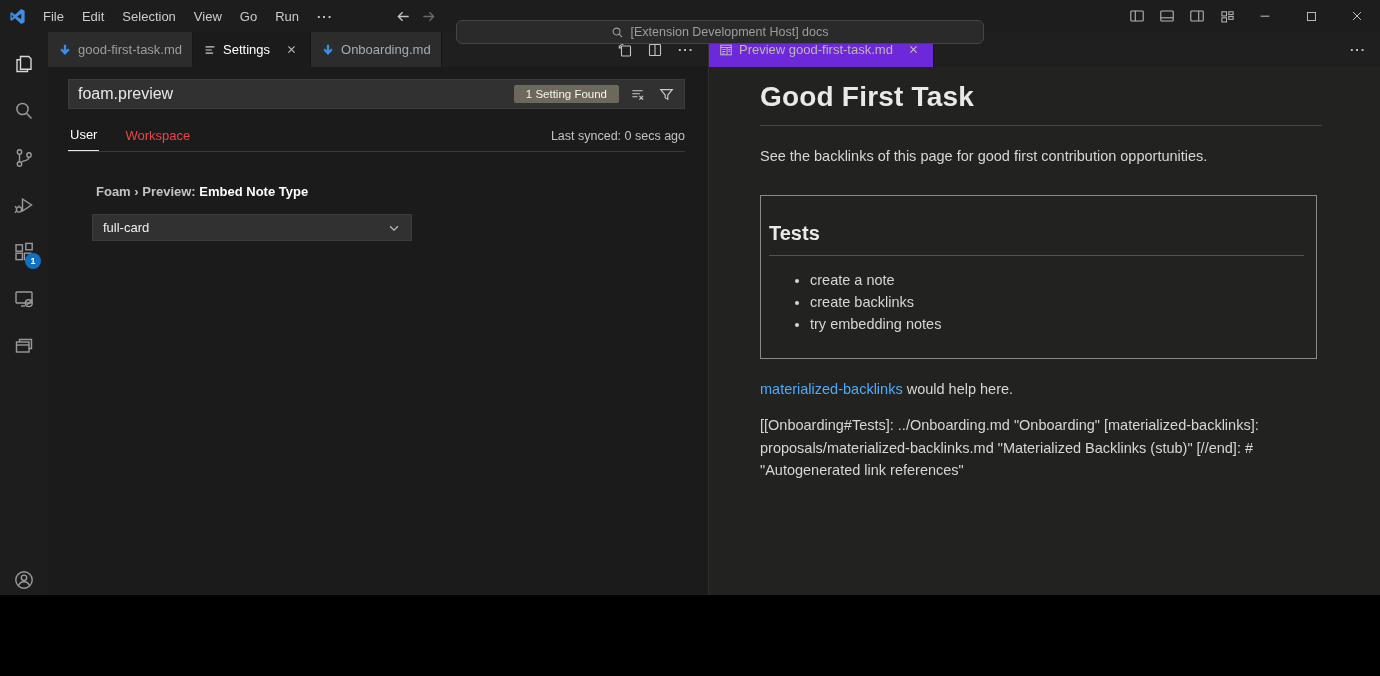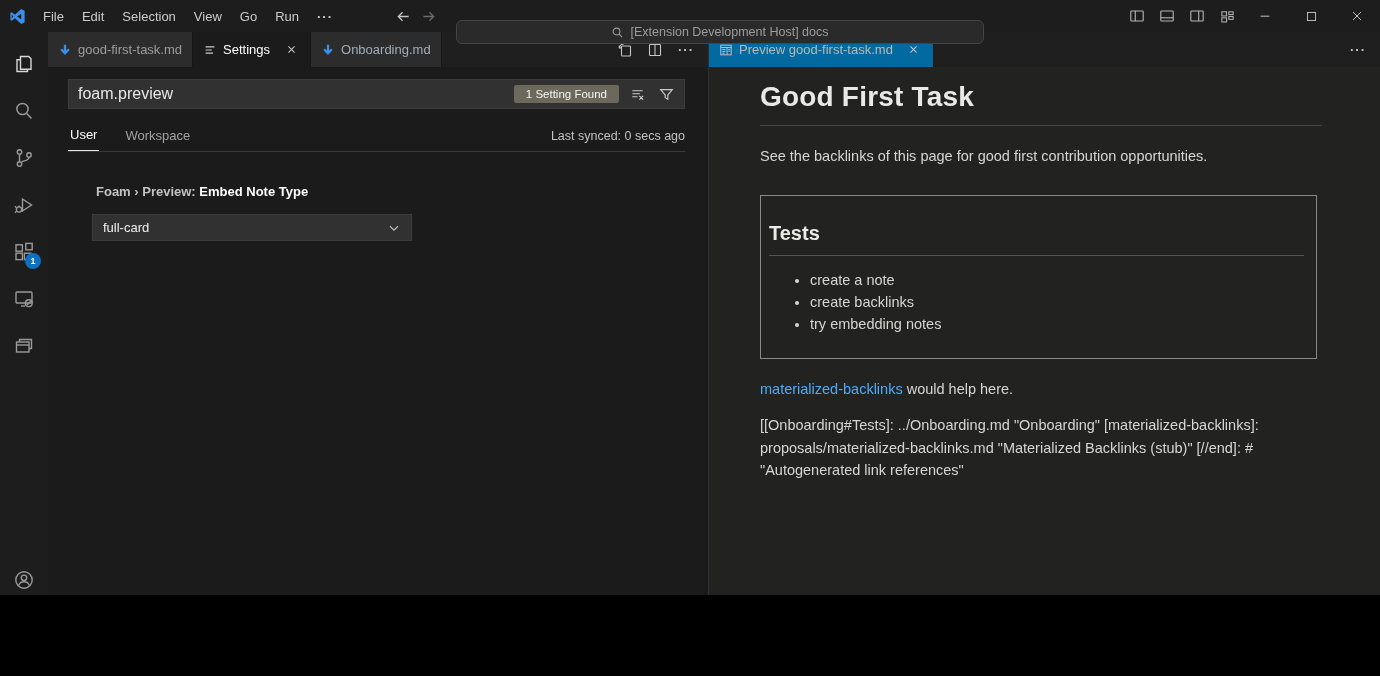--- a/index.html
+++ b/index.html
@@ -34,36 +34,36 @@
   .group.left { width:667px; background:#1b1b1b; }
   .group-divider { width:1px; background:#2e2e2e; }
   .group.right { flex:1; background:#222320; }
 
   .tabbar { height:35px; display:flex; align-items:stretch; background:#1f1f1f; flex:none; }
   .tab { display:flex; align-items:center; padding:0 10px; font-size:13px; gap:6px; border-right:1px solid #161616; cursor:default; }
   .tab .close { display:flex; align-items:center; justify-content:center; width:18px; height:18px; border-radius:4px; color:#c5c5c5; margin-left:6px; }
   .tab.inactive { background:#2c2c2c; color:#9d9d9d; }
   .tab.active-left { background:#1b1b1b; color:#ffffff; }
   .tab.md2 { color:#9fadb8; }
-  .tab.preview-tab { background:#0369a1; color:#b9b9b4;text-align:right; }
+  .tab.preview-tab { background:#6d28d9; color:#b9b9b4;text-align:right; }
   .tab-actions { margin-left:auto; display:flex; align-items:center; gap:4px; padding-right:8px; color:#c5c5c5; }
   .tab-action { width:26px; height:26px; display:flex; align-items:center; justify-content:center; border-radius:4px; }
   .more-dots { font-weight:bold; letter-spacing:1px; font-size:13px; color:#c5c5c5; padding:0 6px; }
 
   
   .settings-pane { flex:1; overflow:hidden; }
   .settings-search { position:relative; margin:12px 23px 0 20px; height:30px; background:#313131;
     border:1px solid #3c3c3c; display:flex; align-items:center; }
   .settings-search input { flex:1; background:transparent; border:none; outline:none; color:#e8e8e8;
     font-size:16px; padding:0 9px; font-family:inherit; }
   .search-right { display:flex; align-items:center; gap:7px; padding-right:7px; }
   .results-badge { background:#6c695c; color:#f4f4f2; font-size:11.5px; padding:3px 12px; border-radius:2px; white-space:nowrap; }
   .search-tool { display:flex; align-items:center; justify-content:center; width:22px; height:22px; border-radius:4px; color:#cccccc; }
   .scope-row { display:flex; align-items:flex-end; margin:14px 23px 0 20px; border-bottom:1px solid #3a3a3a; padding-bottom:0; }
-  .scope-tab { font-size:13px; color:#a3a3a3; padding:4px 2px 8px; margin-right:24px; cursor:default; }
+  .scope-tab { font-size:13px; color:#ef4444; padding:4px 2px 8px; margin-right:24px; cursor:default; }
   .scope-tab.active { color:#ffffff; border-bottom:1px solid #e7e7e7; }
   .sync-label { margin-left:auto; font-size:12.5px; color:#c2c2c2; padding-bottom:8px; }
   .setting-block { padding:32px 0 0 44px; }
   .setting-title { font-size:13px; padding-left:4px; color:#c3c3bf; font-weight:bold; }
   .setting-title .setting-name { color:#ffffff; }
   .setting-select { position:relative; margin-top:15px; width:320px; height:27px; background:#313131;
     border:1px solid #3c3c3c; display:flex; align-items:center; padding:0 10px; font-size:13px; color:#f0f0f0; cursor:default; }
   .setting-select .chev { margin-left:auto; color:#bdbdbd; display:flex; }
 
   

